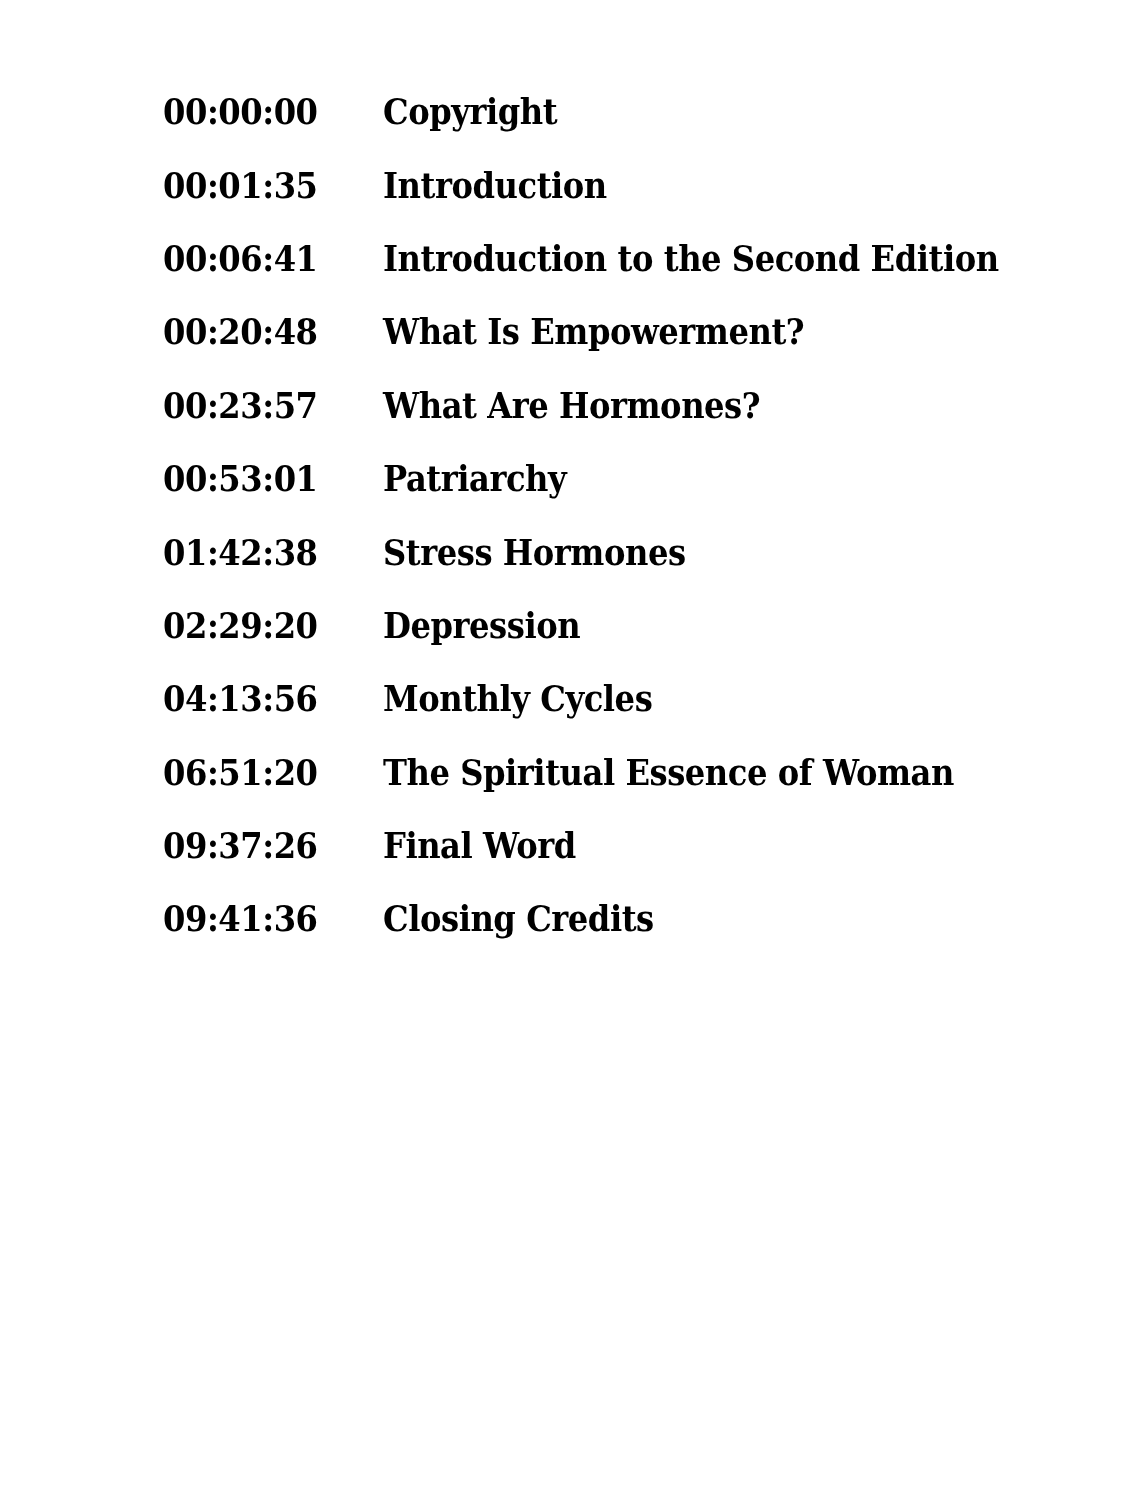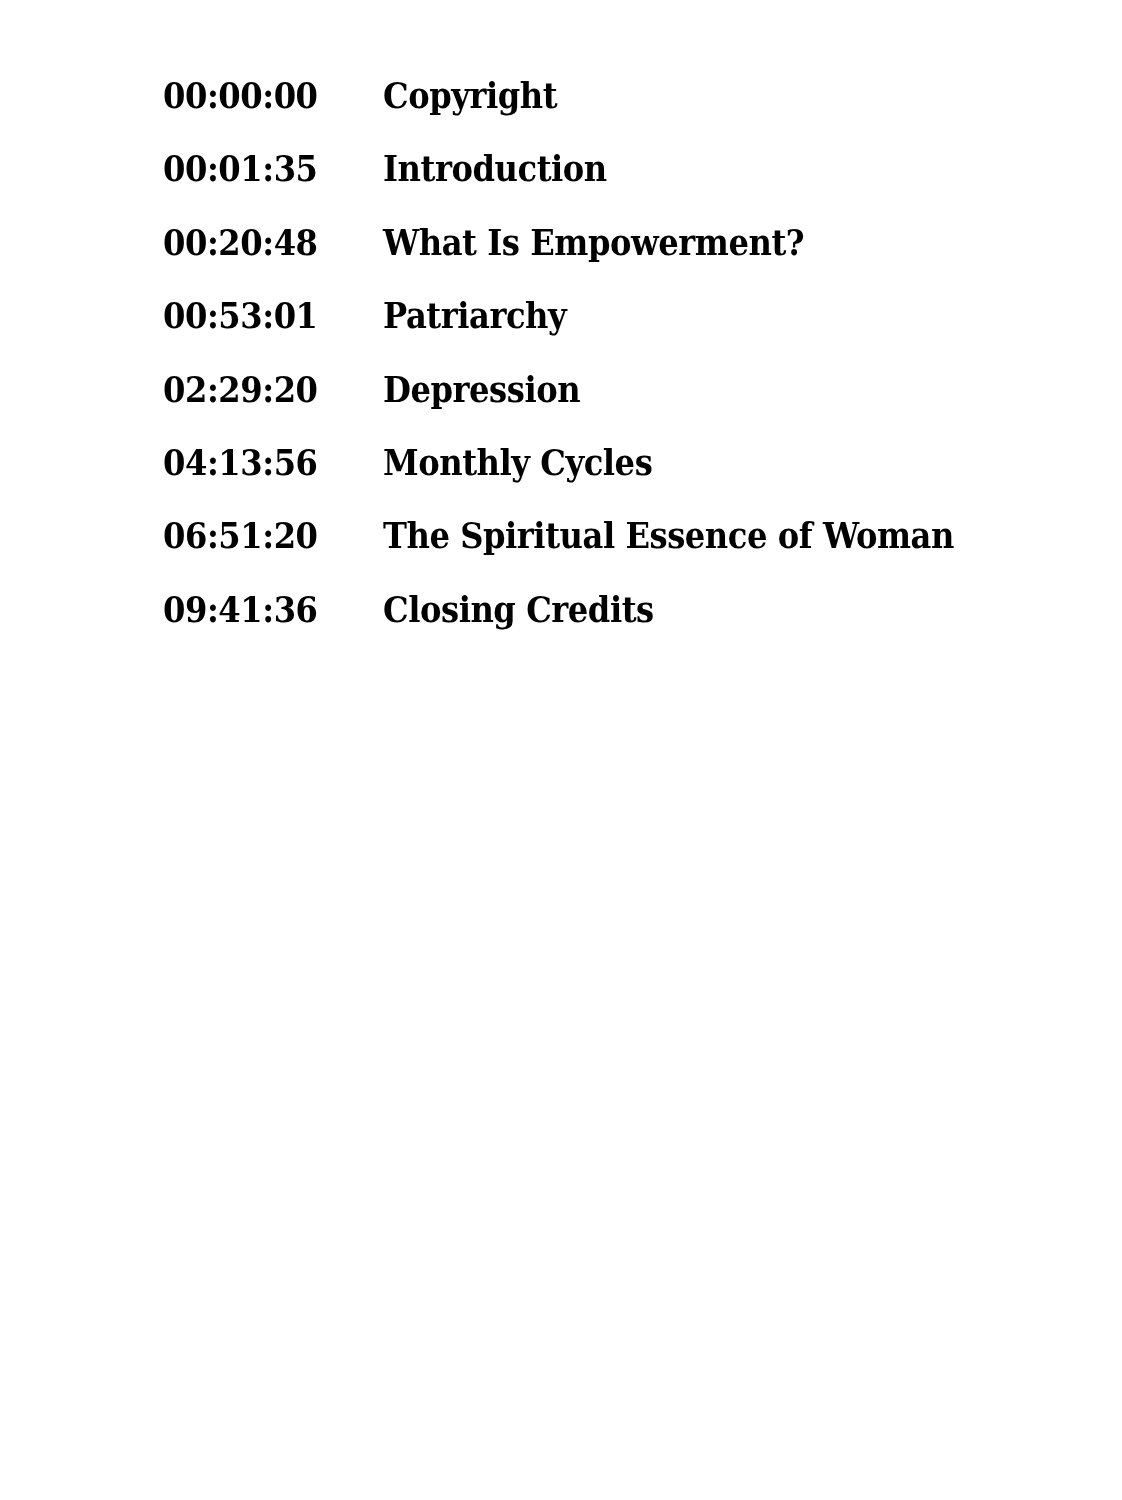--- a/index.html
+++ b/index.html
@@ -12,21 +12,21 @@
     height: 1500px;
     overflow: hidden;
     font-family: "DejaVu Serif", "Liberation Serif", serif;
     color: #000000;
   }
   .page {
     padding-top: 75px;
   }
   .row {
     display: flex;
-    align-items: flex-start;
+    align-items: center;
     height: 73.4px;
   }
   .time {
     display: inline-block;
     margin-left: 163px;
     width: 220px;
     flex: 0 0 220px;
     font-weight: bold;
     font-size: 35px;
     letter-spacing: -0.5px;
@@ -52,36 +52,52 @@
 
 <div class="row">
     <span class="time">00:00:00</span>
     <span class="title">Copyright</span>
   </div>
     <div class="row">
     <span class="time">00:01:35</span>
     <span class="title">Introduction</span>
   </div>
     <div class="row">
+    <span class="time">00:06:41</span>
+    <span class="title">Introduction to the Second Edition</span>
+  </div>
+    <div class="row">
     <span class="time">00:20:48</span>
     <span class="title">What Is Empowerment?</span>
   </div>
     <div class="row">
+    <span class="time">00:23:57</span>
+    <span class="title">What Are Hormones?</span>
+  </div>
+    <div class="row">
     <span class="time">00:53:01</span>
     <span class="title">Patriarchy</span>
+  </div>
+    <div class="row">
+    <span class="time">01:42:38</span>
+    <span class="title">Stress Hormones</span>
   </div>
     <div class="row">
     <span class="time">02:29:20</span>
     <span class="title">Depression</span>
   </div>
     <div class="row">
     <span class="time">04:13:56</span>
     <span class="title">Monthly Cycles</span>
   </div>
     <div class="row">
     <span class="time">06:51:20</span>
     <span class="title">The Spiritual Essence of Woman</span>
   </div>
     <div class="row">
+    <span class="time">09:37:26</span>
+    <span class="title">Final Word</span>
+  </div>
+    <div class="row">
     <span class="time">09:41:36</span>
     <span class="title">Closing Credits</span>
   </div>
   </div>
 
 </body></html>

